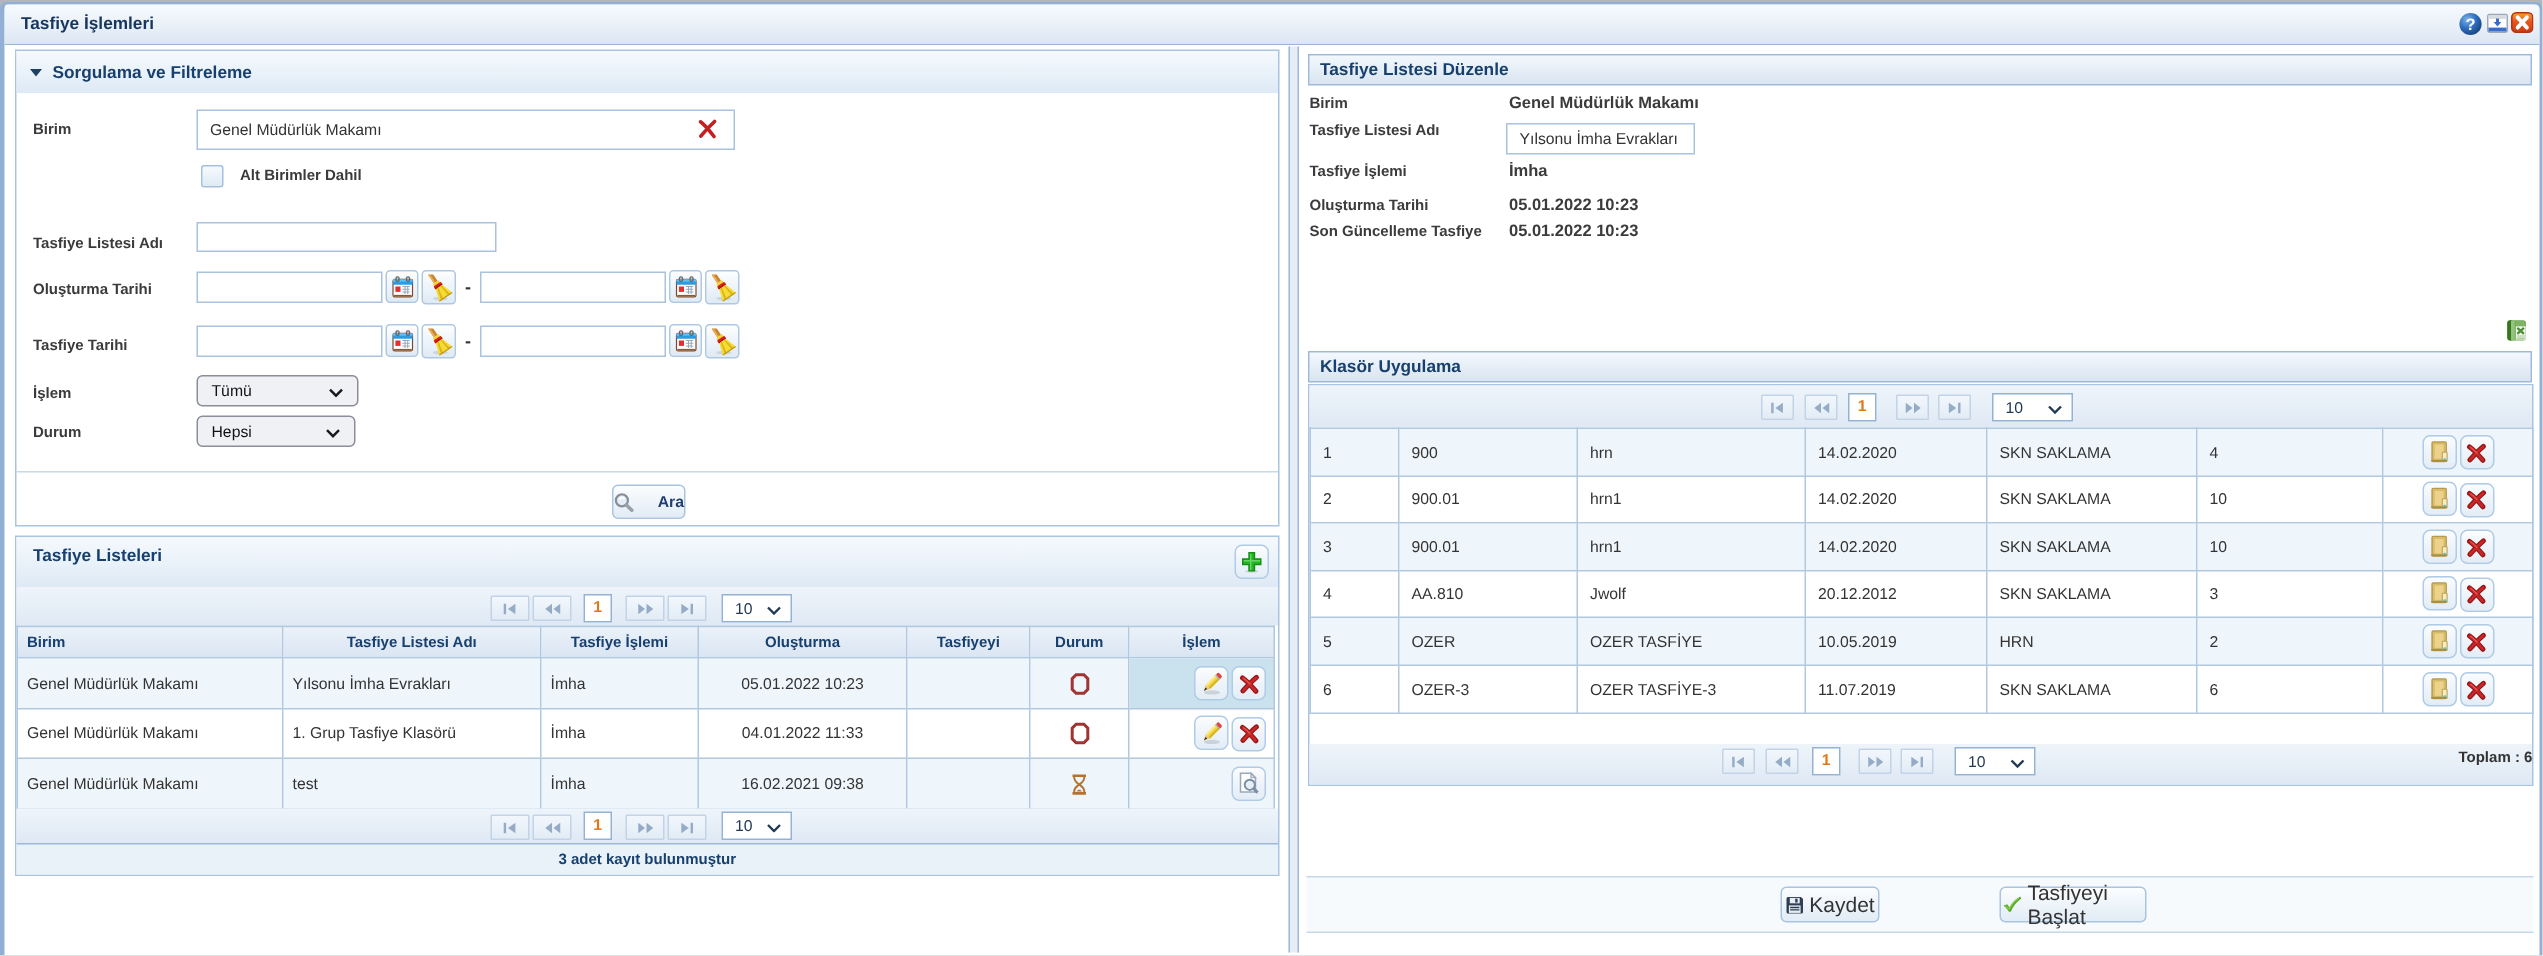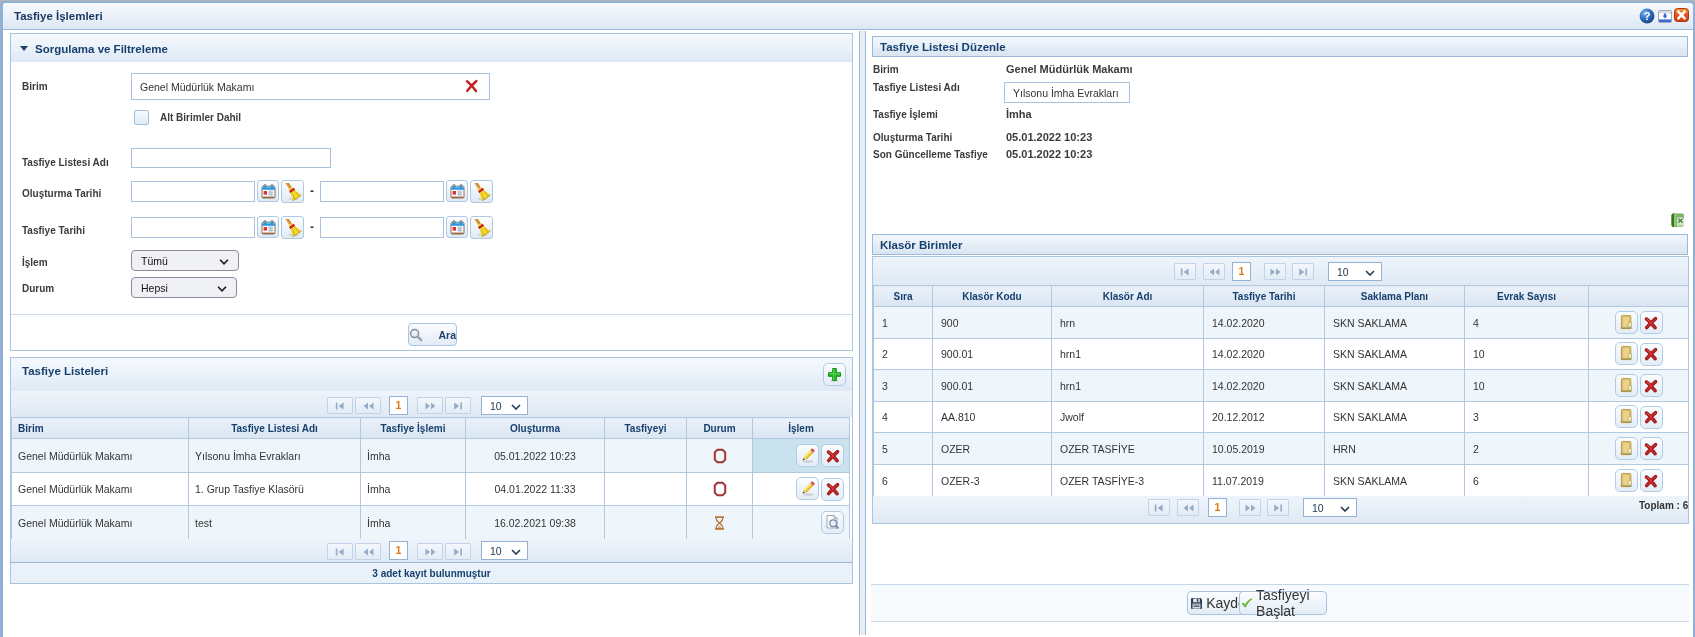--- a/index.html
+++ b/index.html
@@ -436,21 +436,21 @@
 <div class="abs" style="left:1669px;top:212px"><svg width="17" height="17" viewBox="0 0 17 17">
 <path d="M2.5 3.5 Q2.5 1.5 4.5 1.5 L13 1.5 Q15 1.5 15 3.5 L15 13 Q15 15 13 15 L4.5 15 Q2.5 15 2.5 13 z" fill="#6aa84f"></path>
 <path d="M2.5 3.5 Q2.5 1.5 4.5 1.5 L6 1.5 L6 15 L4.5 15 Q2.5 15 2.5 13 z" fill="#38761d"></path>
 <path d="M5 1.8 Q6.5 1.2 7.5 2 L7.5 14.6 Q6.5 15.2 5 14.8 z" fill="#93c47d"></path>
 <path d="M13.2 2 Q14.6 2.2 14.8 3.6 L14.8 6 L8 6 L8 2 z" fill="#7fb368"></path>
 <rect x="8.2" y="5.6" width="6.6" height="8.8" fill="#f6fbf4"></rect>
 <path d="M9.2 6.6 L13.6 10.6 M13.6 6.6 L9.2 10.6" stroke="#4e8f3a" stroke-width="1.6"></path>
 <path d="M8.8 12 h5.4 M8.8 13.4 h5.4" stroke="#9fc48c" stroke-width="0.8"></path>
 </svg></div>
 <div class="hband" style="left:872px;top:234px;width:816px;height:21px">
-    <div class="t">Klasör Birimler</div>
+    <div class="t">Klasör Uygulama</div>
   </div>
 <div class="panel" style="left:872px;top:256px;width:817px;height:268px;border-color:#a9c4de"></div>
 <div class="pagband" style="left:873px;top:257px;width:815px;height:28px"></div>
 <div class="pbtn" style="left:1174px;top:263px;width:22px;height:17px">
     <svg width="10" height="8" viewBox="0 0 10 8">
       <rect x="0.8" y="0.5" width="1.6" height="7" fill="#96abc6"></rect>
       <polygon points="8.6,0.5 3.6,4 8.6,7.5" fill="#96abc6"></polygon>
     </svg>
   </div>
 <div class="pbtn" style="left:1203px;top:263px;width:22px;height:17px">
@@ -482,29 +482,20 @@
     <colgroup>
       <col style="width:59px">
       <col style="width:119px">
       <col style="width:152px">
       <col style="width:121px">
       <col style="width:140px">
       <col style="width:124px">
       <col style="width:100px">
     </colgroup>
     <tbody>
-      <tr style="height:21px">
-        <th style="text-align:center">Sıra</th>
-        <th style="text-align:center">Klasör Kodu</th>
-        <th style="text-align:center">Klasör Adı</th>
-        <th style="text-align:center">Tasfiye Tarihi</th>
-        <th style="text-align:center">Saklama Planı</th>
-        <th style="text-align:center">Evrak Sayısı</th>
-        <th style="text-align:center"></th>
-      </tr>
       <tr class="rA" style="height:32px">
         <td>1</td>
         <td>900</td>
         <td>hrn</td>
         <td>14.02.2020</td>
         <td>SKN SAKLAMA</td>
         <td>4</td>
         <td style="text-align:center;padding:0"><div class="abtn" style="position:static;display:inline-flex">
             <svg width="17" height="17" viewBox="0 0 17 17">
 <rect x="3.4" y="1.6" width="9.4" height="13" rx="0.8" fill="#ecd28a" stroke="#b89a48" stroke-width="1"></rect>
@@ -675,18 +666,18 @@
 <div class="btn2" style="left:1187px;top:591px;width:66px;height:24px">
     <svg width="13" height="13" viewBox="0 0 13 13">
 <path d="M1 2 a1 1 0 0 1 1-1 h8.6 L12 2.4 V11 a1 1 0 0 1 -1 1 H2 a1 1 0 0 1 -1-1 z" fill="#2f3e52"></path>
 <rect x="3.2" y="1.6" width="6.6" height="3.6" fill="#e8eef4"></rect>
 <rect x="6.8" y="2.1" width="1.6" height="2.6" fill="#2f3e52"></rect>
 <rect x="2.6" y="6.6" width="7.8" height="5" fill="#e8eef4"></rect>
 <path d="M3.4 8 h6.2 M3.4 9.6 h6.2" stroke="#2f3e52" stroke-width="0.9"></path>
 </svg>
     <span style="margin-left:-2px">Kaydet</span>
   </div>
-<div class="btn2" style="left:1239px;top:591px;width:88px;height:24px">
+<div class="btn2" style="left:1333px;top:591px;width:98px;height:24px">
     <svg width="18" height="16" viewBox="0 0 18 16">
 <path d="M2 9 L5 7.8 L7 10.5 C9 6.5 12 3.5 16 1.5 L16.5 3.2 C12.5 6 9.8 9.5 8 14 L6.5 14 C5.4 12 3.8 10.2 2 9 z" fill="#59ab24"></path>
 <path d="M3.2 9.2 L6.8 11.8 C8.4 8 11 5 14.6 2.8" stroke="#8ed050" stroke-width="0.9" fill="none"></path>
 </svg>
     <span style="margin-left:-2px">Tasfiyeyi Başlat</span>
   </div>
 </body></html>

